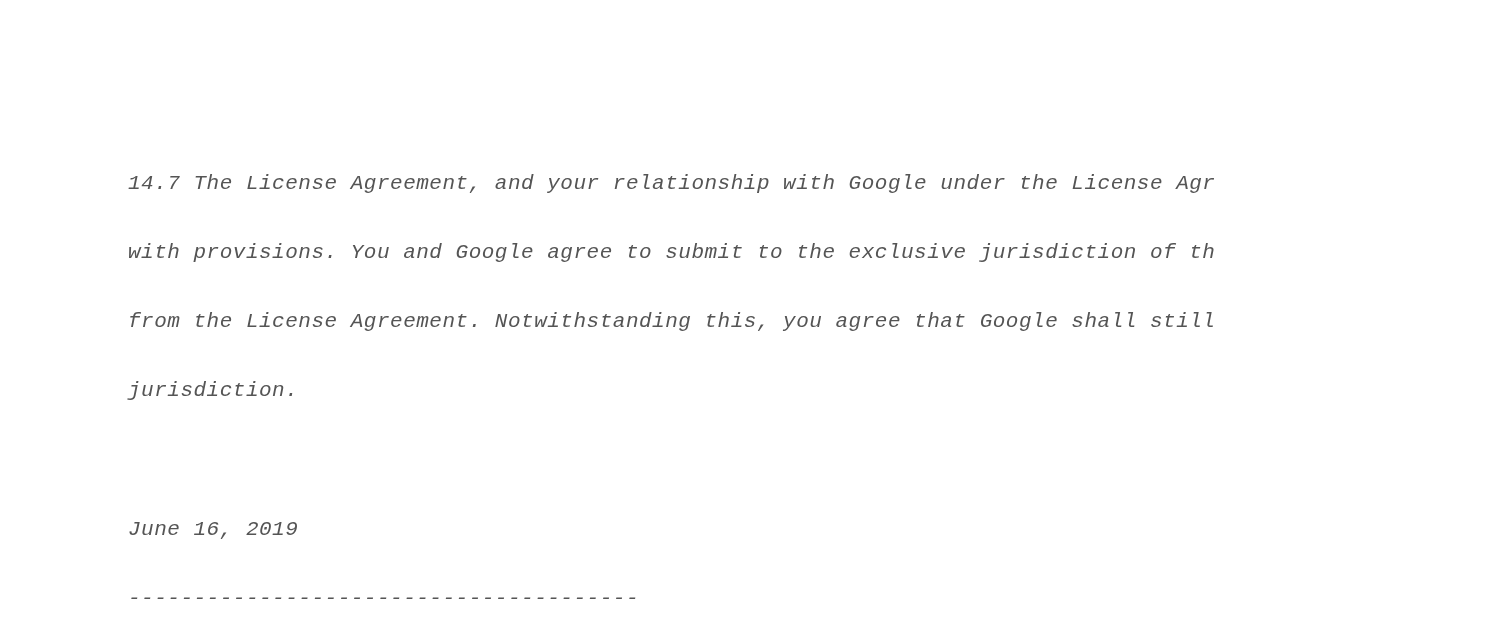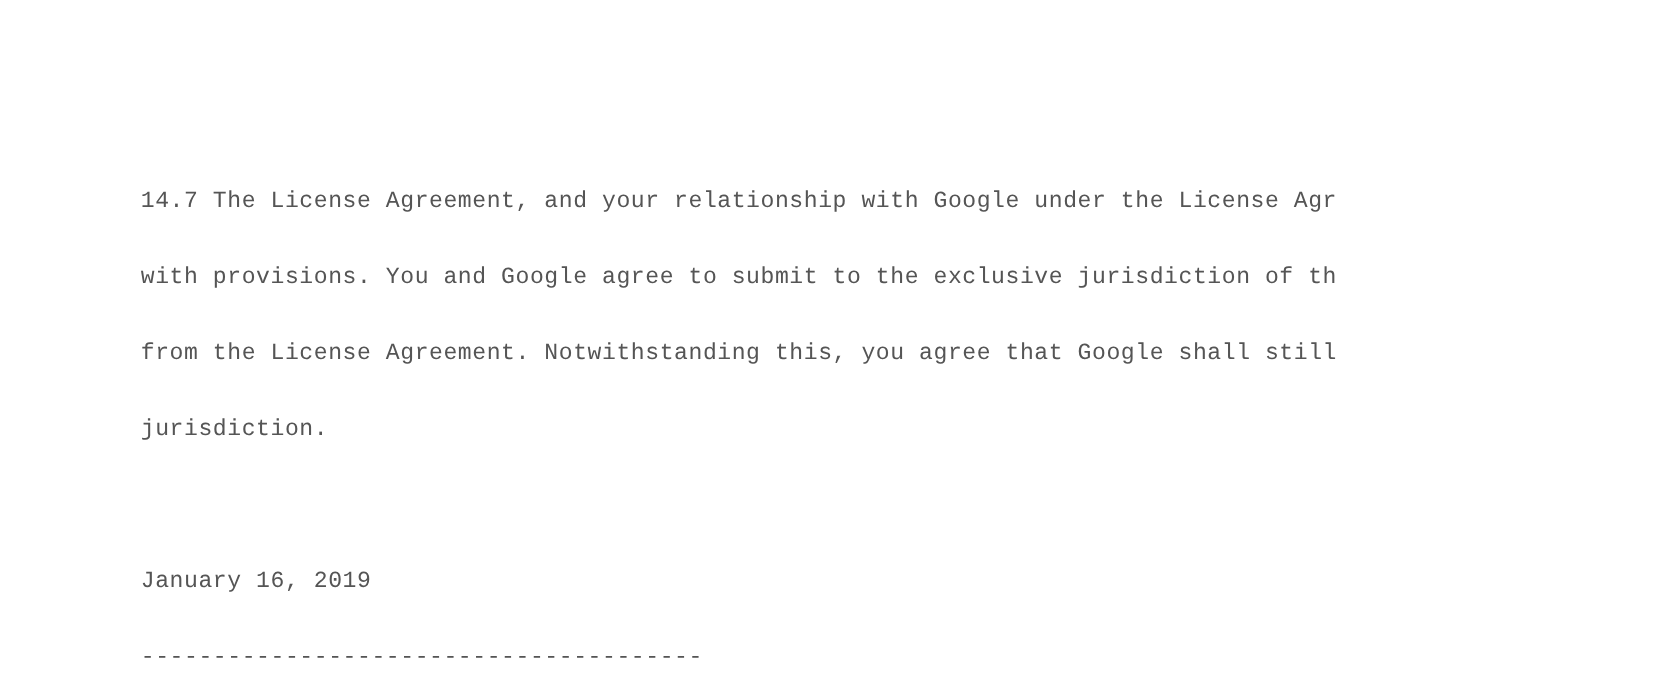--- a/index.html
+++ b/index.html
@@ -16,34 +16,35 @@
       overflow: hidden;
       width: 1512px;
       height: 628px;
       padding-top: 28px;
       padding-left: 128px;
       line-height: 1.65;
       letter-spacing: 0.5px;
     }
     .line {
       display: block;
+      font-style: italic;
     }
   </style>
 </head>
 <body>
 
 
 
 <span class="line">14.7 The License Agreement, and your relationship with Google under the License Agr</span>
 <span class="line">with provisions. You and Google agree to submit to the exclusive jurisdiction of th</span>
 <span class="line">from the License Agreement. Notwithstanding this, you agree that Google shall still</span>
 <span class="line">jurisdiction.</span>
 <span class="line"></span>
 <span class="line"></span>
-<span class="line">January 16, 2019</span>
+<span class="line">June 16, 2019</span>
 <span class="line">---------------------------------------</span>
 
 <span class="line"></span>
 
 
 
 
 
 
 

